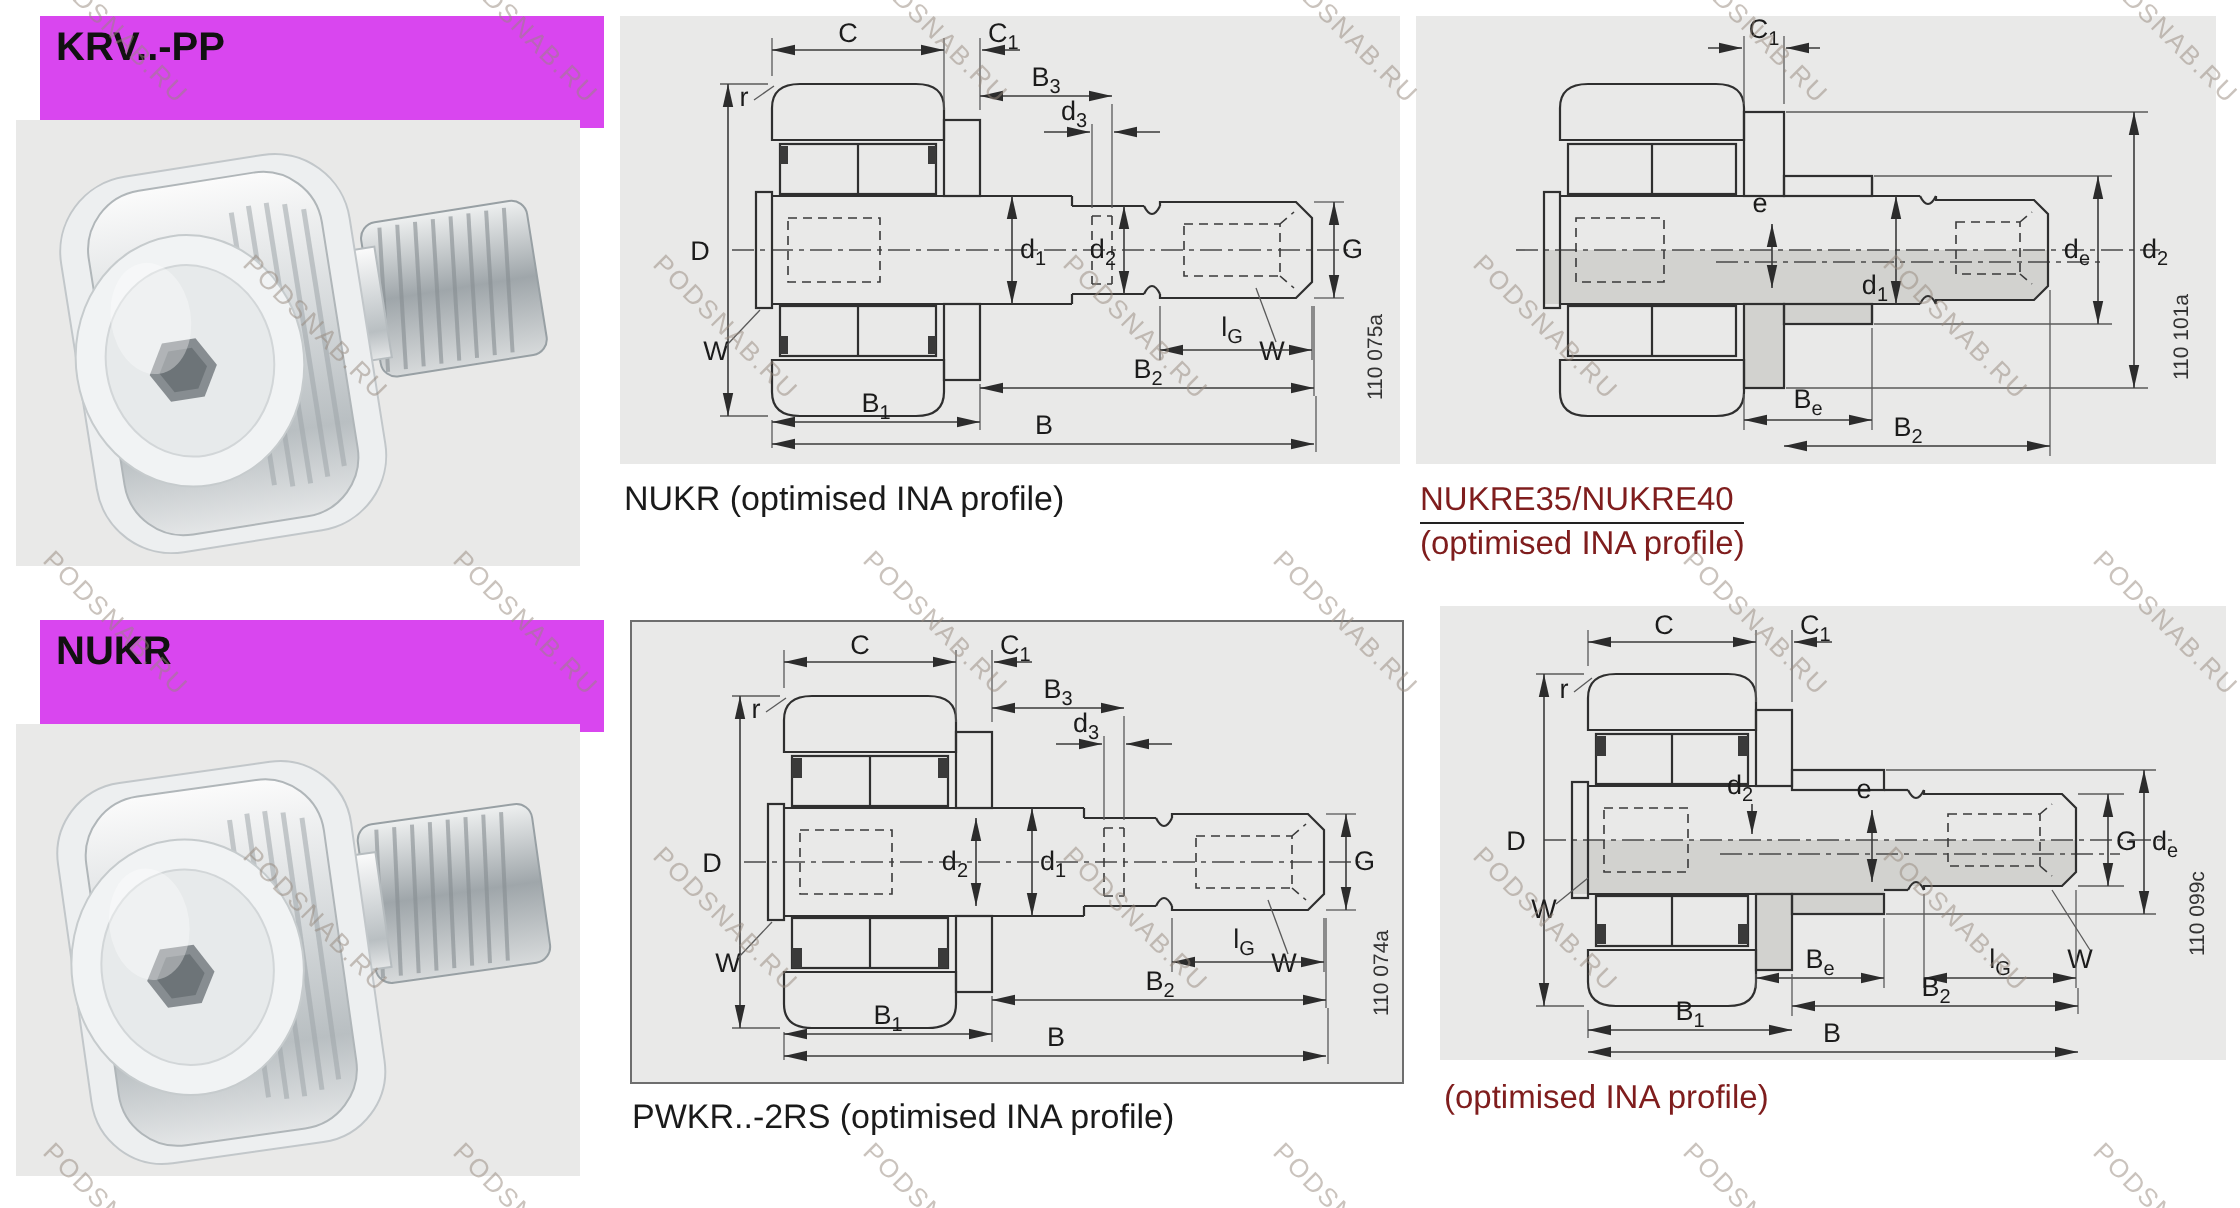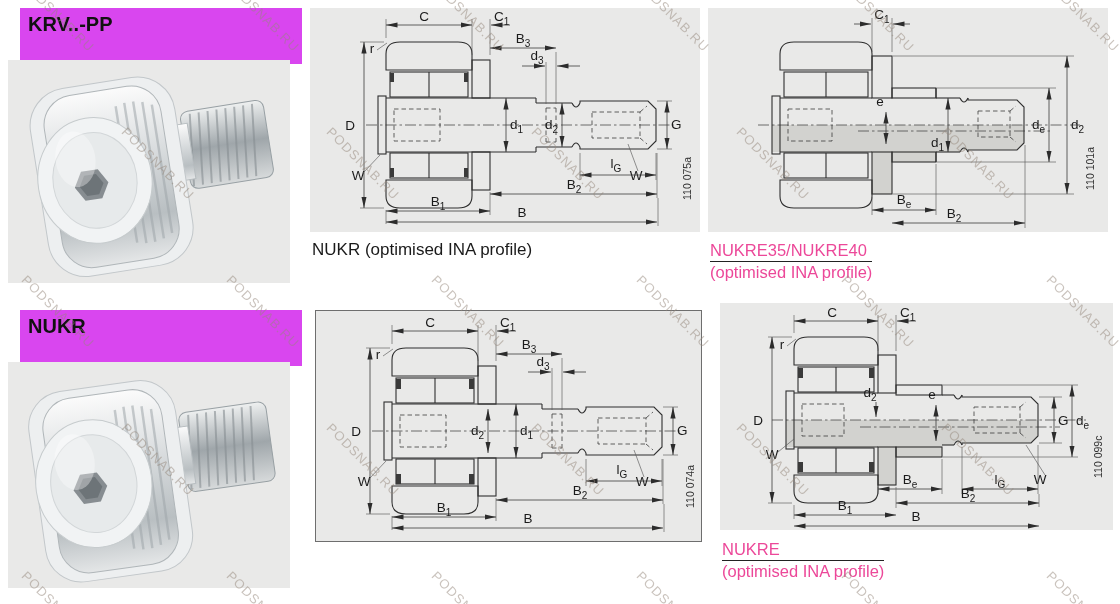--- a/index.html
+++ b/index.html
@@ -5,21 +5,21 @@
   html,body{margin:0;padding:0;background:#fff;}
   .page{position:relative;width:1120px;height:604px;background:#ffffff;overflow:hidden;
         font-family:"Liberation Sans",sans-serif;}
   .banner{position:absolute;left:20px;width:282px;height:56px;background:#d946ef;}
   .banner span{display:block;padding:5px 0 0 8px;font-size:20px;font-weight:bold;color:#111;}
   .photo-panel{position:absolute;left:8px;width:282px;background:#e9e9e8;}
   .draw-panel{position:absolute;background:#e9e9e8;}
   .draw-panel svg{display:block;}
   #panel3{border:1.5px solid #6e6e6e;box-sizing:content-box;}
   .caption{position:absolute;font-size:17px;color:#1a1a1a;line-height:19px;}
-  .caption-stack{position:absolute;font-size:16.5px;color:#ec4899;line-height:19px;width:max-content;}
+  .caption-stack{position:absolute;font-size:16.5px;color:#7f1d1d;line-height:19px;width:max-content;}
   .caption-stack .uline{border-bottom:1.6px solid #222;padding-bottom:1px;margin-bottom:1px;}
   .wm{position:absolute;color:rgba(150,136,124,0.5);font-size:13px;letter-spacing:1px;
       transform:rotate(45deg);white-space:nowrap;pointer-events:none;}
   #wm-layer{position:absolute;inset:0;z-index:6;pointer-events:none;}
   
   .out{stroke:#2f2f2f;stroke-width:1.1;fill:none;}
   .dim{stroke:#3a3a3a;stroke-width:.8;fill:none;}
   .ext{stroke:#5a5a5a;stroke-width:.65;fill:none;}
   .dash{stroke:#3a3a3a;stroke-width:.8;fill:none;stroke-dasharray:4.5 3;}
   .cl{stroke:#4a4a4a;stroke-width:.8;fill:none;stroke-dasharray:11 3 2.5 3;}
@@ -405,20 +405,21 @@
       <text class="dlab" x="264" y="184" text-anchor="middle"><tspan>B</tspan><tspan class="ss" dy="3.5">2</tspan></text>
       <line class="ext" x1="76" y1="205" x2="76" y2="219"></line>
       <line class="dim" x1="76" y1="206" x2="180" y2="206" marker-start="url(#as3)" marker-end="url(#ae3)"></line>
       <text class="dlab" x="128" y="201" text-anchor="middle"><tspan>B</tspan><tspan class="ss" dy="3.5">1</tspan></text>
       <line class="ext" x1="348" y1="193" x2="348" y2="221"></line>
       <line class="dim" x1="76" y1="217" x2="347" y2="217" marker-start="url(#as3)" marker-end="url(#ae3)"></line>
       <text class="dlab" x="212" y="212" text-anchor="middle"><tspan>B</tspan></text>
       <text class="fig" transform="rotate(-90 378 197)" x="378" y="197">110 074a</text>
     </svg>
   </div>
+  <div class="caption" style="left:316px;top:549px;">PWKR..-2RS (optimised INA profile)</div>
 
   <div class="draw-panel" id="panel4" style="left:720px;top:303px;width:393px;height:227px;">
     <svg width="393" height="227" viewBox="0 0 393 227">
       <defs>
         <pattern id="h4" patternUnits="userSpaceOnUse" width="5.5" height="5.5" patternTransform="rotate(45)">
           <line x1="0" y1="0" x2="0" y2="5.5" stroke="#474747" stroke-width="1.1"></line>
         </pattern>
         <marker id="ae4" markerUnits="userSpaceOnUse" markerWidth="13" markerHeight="8" refX="11.5" refY="3.1" orient="auto">
             <path d="M0,0.5 L11.5,3.1 L0,5.7 Z" fill="#2c2c2c"></path>
           </marker>
@@ -504,21 +505,20 @@
       <text class="dlab" x="248" y="195" text-anchor="middle"><tspan>B</tspan><tspan class="ss" dy="3.5">2</tspan></text>
       <line class="ext" x1="74" y1="202" x2="74" y2="216"></line>
       <line class="dim" x1="74" y1="212" x2="176" y2="212" marker-start="url(#as4)" marker-end="url(#ae4)"></line>
       <text class="dlab" x="125" y="207" text-anchor="middle"><tspan>B</tspan><tspan class="ss" dy="3.5">1</tspan></text>
       <line class="dim" x1="74" y1="223" x2="319" y2="223" marker-start="url(#as4)" marker-end="url(#ae4)"></line>
       <text class="dlab" x="196" y="218" text-anchor="middle"><tspan>B</tspan></text>
       <text class="fig" transform="rotate(-90 382 175)" x="382" y="175">110 099c</text>
     </svg>
   </div>
   <div class="caption-stack" style="left:722px;top:540px;">
-    <div class="uline">NUKRE</div>
     <div>(optimised INA profile)</div>
   </div>
 
   <div id="wm-layer">
       <span class="wm" style="left: 10px; top: 8px;">PODSNAB.RU</span>
       <span class="wm" style="left: 215px; top: 8px;">PODSNAB.RU</span>
       <span class="wm" style="left: 420px; top: 8px;">PODSNAB.RU</span>
       <span class="wm" style="left: 625px; top: 8px;">PODSNAB.RU</span>
       <span class="wm" style="left: 830px; top: 8px;">PODSNAB.RU</span>
       <span class="wm" style="left: 1035px; top: 8px;">PODSNAB.RU</span>

